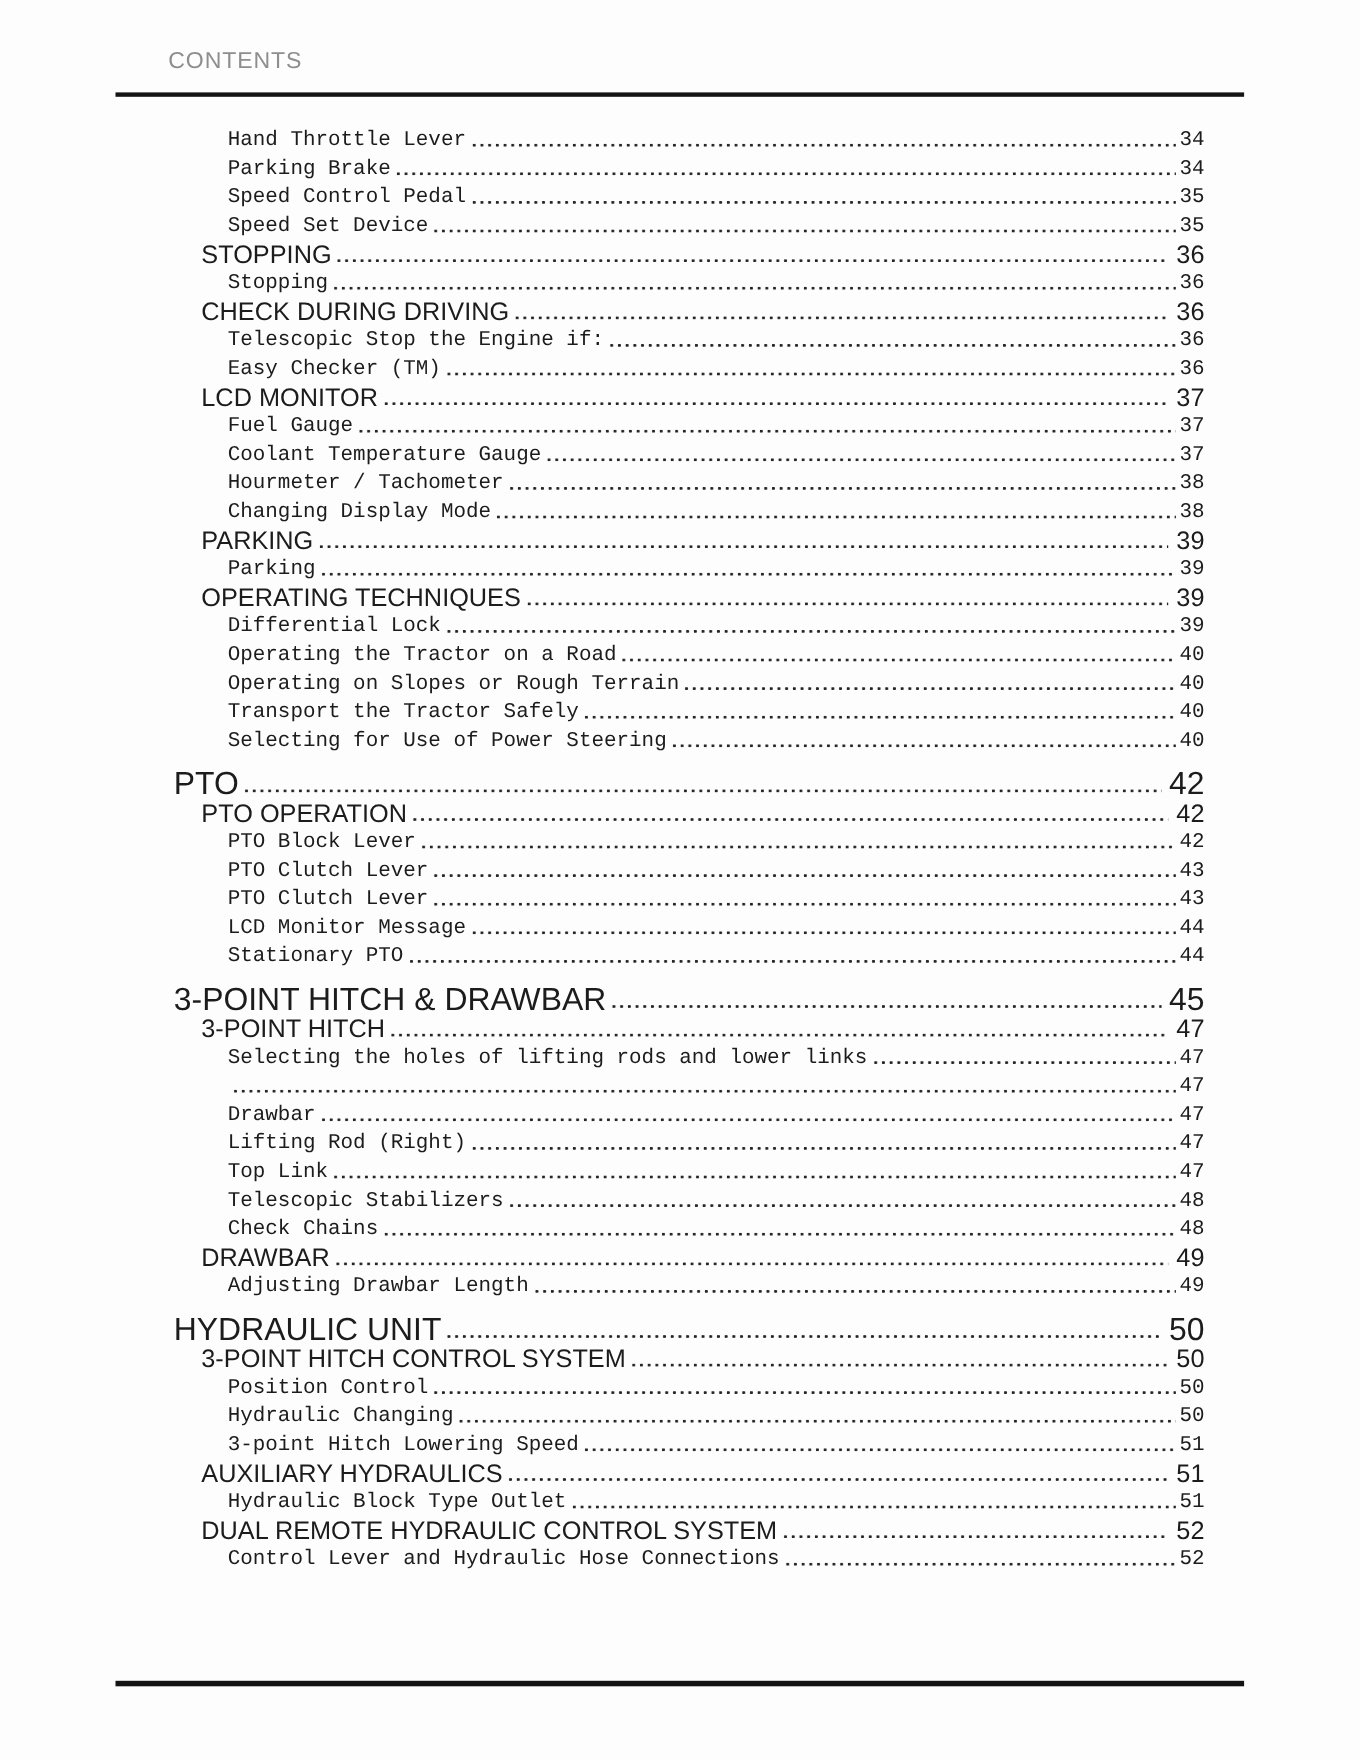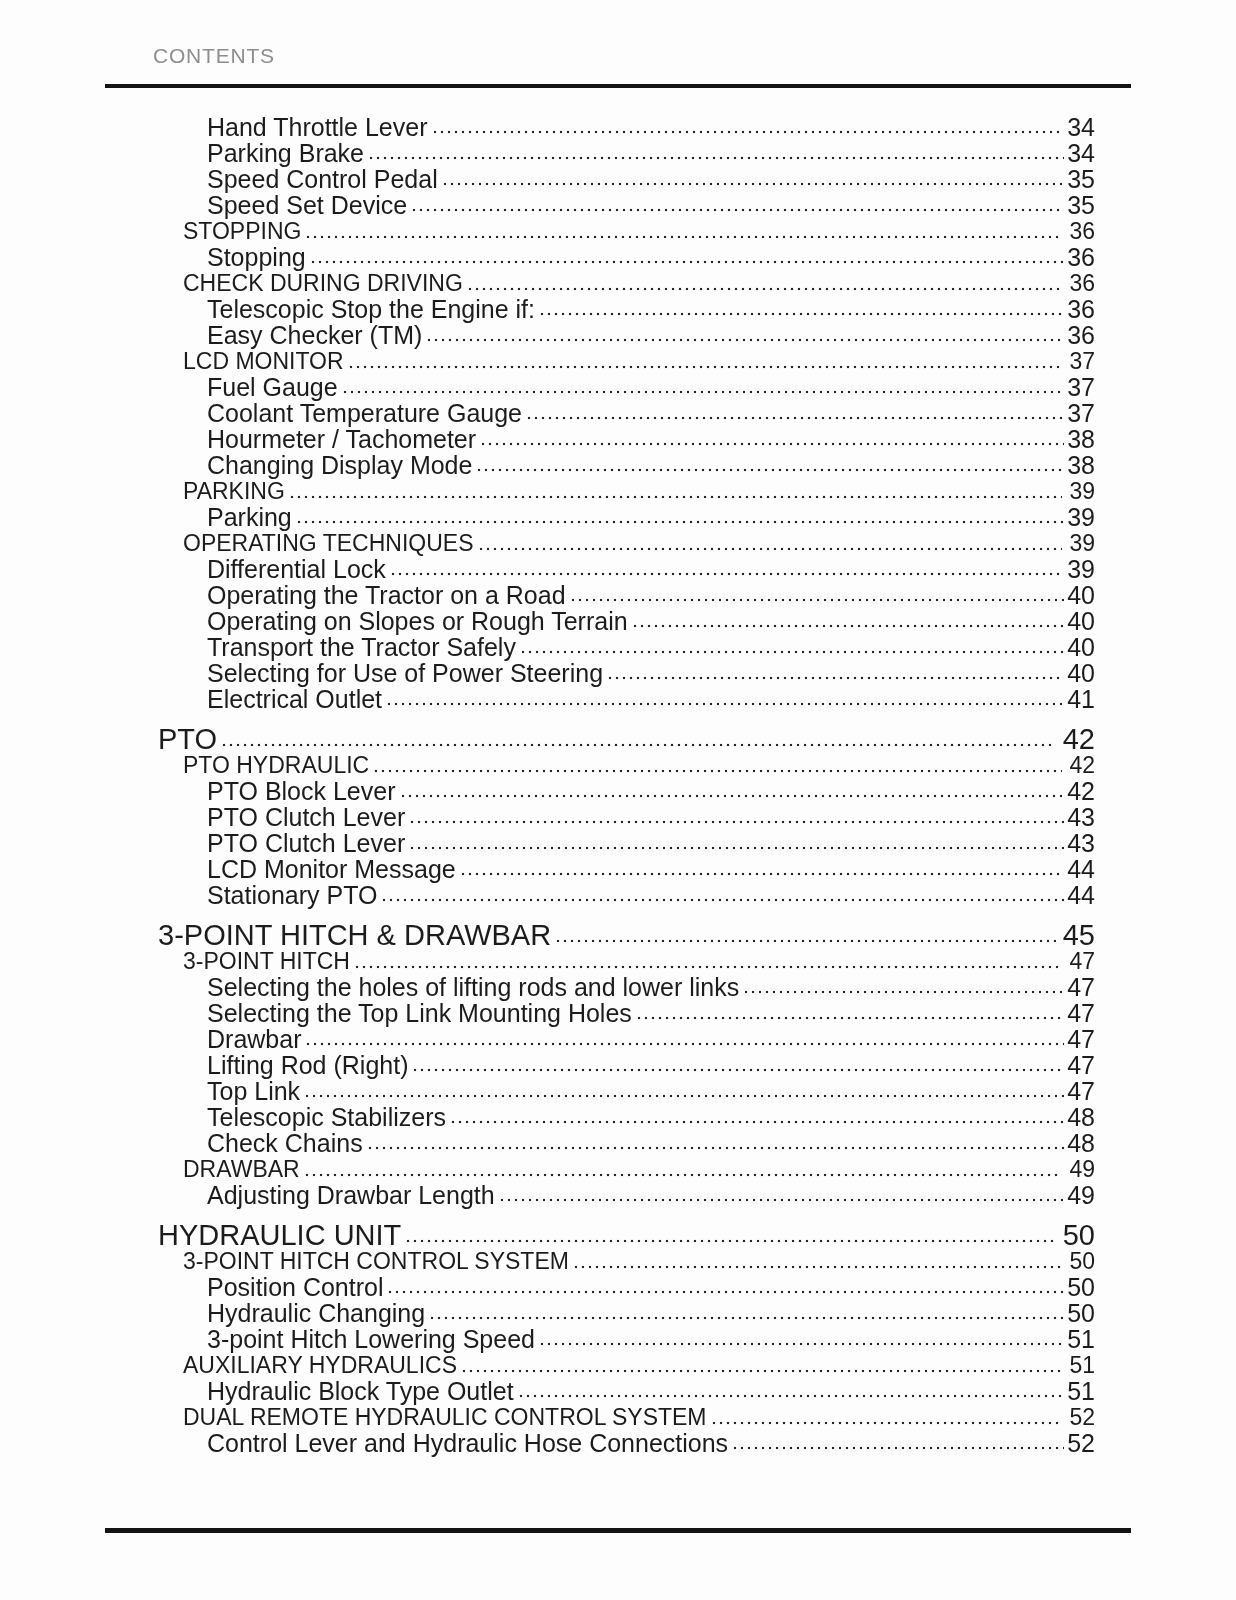--- a/index.html
+++ b/index.html
@@ -42,21 +42,21 @@
   }
   .toc-row {
     display: flex;
     align-items: baseline;
     line-height: 26px;
     white-space: nowrap;
   }
   .toc-row.gap { margin-top: 14px; }
   .toc-row.lvl0 { margin-left: 158px; width: 937px; font-size: 29px; }
   .toc-row.lvl1 { margin-left: 183px; width: 912px; font-size: 23px; }
-  .toc-row.lvl2 { margin-left: 207px; width: 888px; font-size: 25px; }
+  .toc-row.lvl2 { margin-left: 207px; width: 888px; font-size: 19px; font-family: Liberation Mono, monospace; }
   .toc-label { flex: none; }
   .toc-dots {
     flex: 1 1 auto;
     height: 4px;
     align-self: flex-end;
     margin: 0 1px 6px 5px;
     background-image: radial-gradient(circle at 2px 2px, #242424 1.25px, transparent 1.6px);
     background-size: 7px 4px;
     background-repeat: repeat-x;
   }
@@ -175,32 +175,27 @@
       <div class="toc-row lvl2">
     <span class="toc-label">Transport the Tractor Safely</span>
     <span class="toc-dots"></span>
     <span class="toc-page">40</span>
   </div>
       <div class="toc-row lvl2">
     <span class="toc-label">Selecting for Use of Power Steering</span>
     <span class="toc-dots"></span>
     <span class="toc-page">40</span>
   </div>
-      <div class="toc-row lvl2">
-    <span class="toc-label">Electrical Outlet</span>
-    <span class="toc-dots"></span>
-    <span class="toc-page">41</span>
-  </div>
       <div class="toc-row lvl0 gap">
     <span class="toc-label">PTO</span>
     <span class="toc-dots"></span>
     <span class="toc-page">42</span>
   </div>
       <div class="toc-row lvl1">
-    <span class="toc-label">PTO HYDRAULIC</span>
+    <span class="toc-label">PTO OPERATION</span>
     <span class="toc-dots"></span>
     <span class="toc-page">42</span>
   </div>
       <div class="toc-row lvl2">
     <span class="toc-label">PTO Block Lever</span>
     <span class="toc-dots"></span>
     <span class="toc-page">42</span>
   </div>
       <div class="toc-row lvl2">
     <span class="toc-label">PTO Clutch Lever</span>
@@ -231,21 +226,20 @@
     <span class="toc-label">3-POINT HITCH</span>
     <span class="toc-dots"></span>
     <span class="toc-page">47</span>
   </div>
       <div class="toc-row lvl2">
     <span class="toc-label">Selecting the holes of lifting rods and lower links</span>
     <span class="toc-dots"></span>
     <span class="toc-page">47</span>
   </div>
       <div class="toc-row lvl2">
-    <span class="toc-label">Selecting the Top Link Mounting Holes</span>
     <span class="toc-dots"></span>
     <span class="toc-page">47</span>
   </div>
       <div class="toc-row lvl2">
     <span class="toc-label">Drawbar</span>
     <span class="toc-dots"></span>
     <span class="toc-page">47</span>
   </div>
       <div class="toc-row lvl2">
     <span class="toc-label">Lifting Rod (Right)</span>

